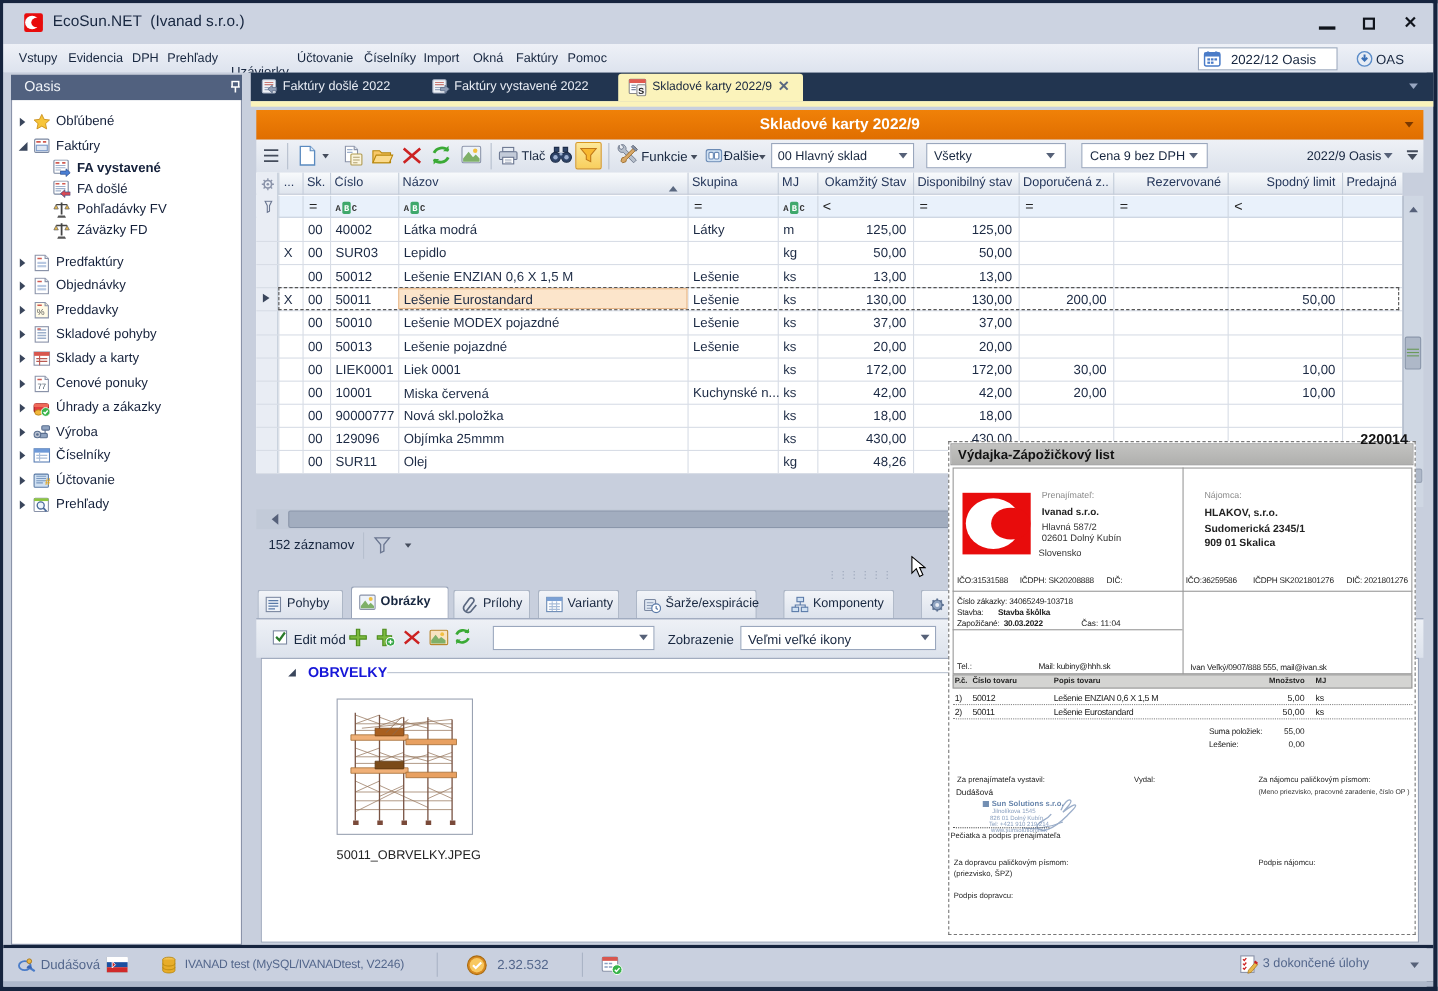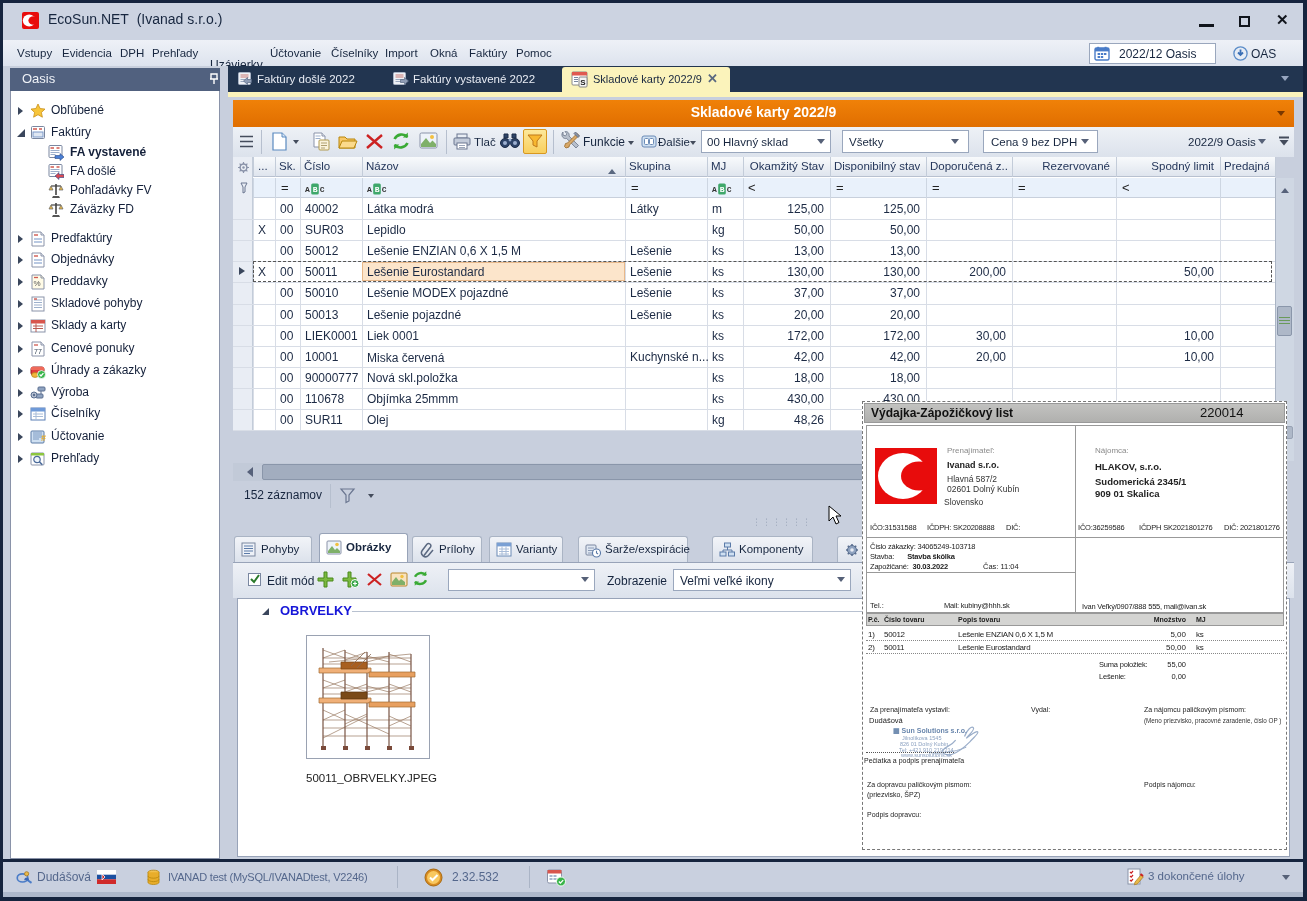--- a/index.html
+++ b/index.html
@@ -489,21 +489,21 @@
 <div class="cell num" style="left:830px;top:350px;width:90px">42,00</div>
 <div class="cell num" style="left:926px;top:350px;width:80px">20,00</div>
 <div class="cell num" style="left:1116px;top:350px;width:98px">10,00</div>
 <div class="cell" style="left:280px;top:371px;width:20px">00</div>
 <div class="cell" style="left:305px;top:371px;width:55px">90000777</div>
 <div class="cell" style="left:367px;top:371px;width:255px">Nová skl.položka</div>
 <div class="cell" style="left:712px;top:371px;width:28px">ks</div>
 <div class="cell num" style="left:743px;top:371px;width:81px">18,00</div>
 <div class="cell num" style="left:830px;top:371px;width:90px">18,00</div>
 <div class="cell" style="left:280px;top:392px;width:20px">00</div>
-<div class="cell" style="left:305px;top:392px;width:55px">110678</div>
+<div class="cell" style="left:305px;top:392px;width:55px">129096</div>
 <div class="cell" style="left:367px;top:392px;width:255px">Objímka 25mmm</div>
 <div class="cell" style="left:712px;top:392px;width:28px">ks</div>
 <div class="cell num" style="left:743px;top:392px;width:81px">430,00</div>
 <div class="cell num" style="left:830px;top:392px;width:90px">430,00</div>
 <div class="cell" style="left:280px;top:413px;width:20px">00</div>
 <div class="cell" style="left:305px;top:413px;width:55px">SUR11</div>
 <div class="cell" style="left:367px;top:413px;width:255px">Olej</div>
 <div class="cell" style="left:712px;top:413px;width:28px">kg</div>
 <div class="cell num" style="left:743px;top:413px;width:81px">48,26</div>
 <div class="cell num" style="left:830px;top:413px;width:90px">48,26</div>
@@ -689,21 +689,21 @@
     <path d="M3 4l1.2 1.2L6 3M3 8l1.2 1.2L6 7M3 12l1.2 1.2L6 11" stroke="#cc2222" stroke-width="1.2" fill="none"></path>
     <path d="M8 14l6-7 2.4 1.8-6 7.2-3 .8z" fill="#e8b84a" stroke="#a87820" stroke-width=".7"></path>
     <path d="M13.5 6l2.5 2" stroke="#cc2222" stroke-width="2"></path>
   </svg>
 <div class="abs" style="left:1148px;top:870px;color:#54678c;font-size:11.5px">3 dokončené úlohy</div>
 <div class="abs" style="left:1282px;top:875px;width:0;height:0;border:4px solid transparent;border-top:5px solid #566178"></div>
 
 <div class="abs" style="left:862px;top:401px;width:425px;height:449px;background:#fff;border:1px dashed #777"></div>
 <div class="abs" style="left:864px;top:403px;width:421px;height:20px;background:linear-gradient(#c2c2c0,#b0b0ae);border:1px solid #999"></div>
 <div class="abs" style="left:871px;top:406px;font-size:12px;font-weight:bold;color:#111">Výdajka-Zápožičkový list</div>
-<div class="abs" style="left:1200px;top:405px;width:80px;font-size:13px;font-weight:normal;color:#111">220014</div>
+<div class="abs" style="left:1200px;top:392px;width:80px;text-align:right;font-size:13px;font-weight:bold;color:#111">220014</div>
 
 <div class="abs" style="left:866px;top:425px;width:418px;height:188px;border:1px solid #999"></div>
 <div class="abs" style="left:1075px;top:425px;width:1px;height:188px;background:#999"></div>
 <div class="abs" style="left:866px;top:537px;width:418px;height:1px;background:#999"></div>
 <div class="abs" style="left:866px;top:572px;width:209px;height:1px;background:#999"></div>
 <div class="abs" style="left:875px;top:448px;width:62px;height:56px;background:#e80c0c"></div>
 <svg class="abs" style="left:875px;top:448px" width="62" height="56" viewBox="0 0 62 56">
     <ellipse cx="28" cy="28" rx="25" ry="23" fill="#fff"></ellipse>
     <ellipse cx="44" cy="28" rx="18" ry="14.5" fill="#e80c0c"></ellipse>
   </svg>

